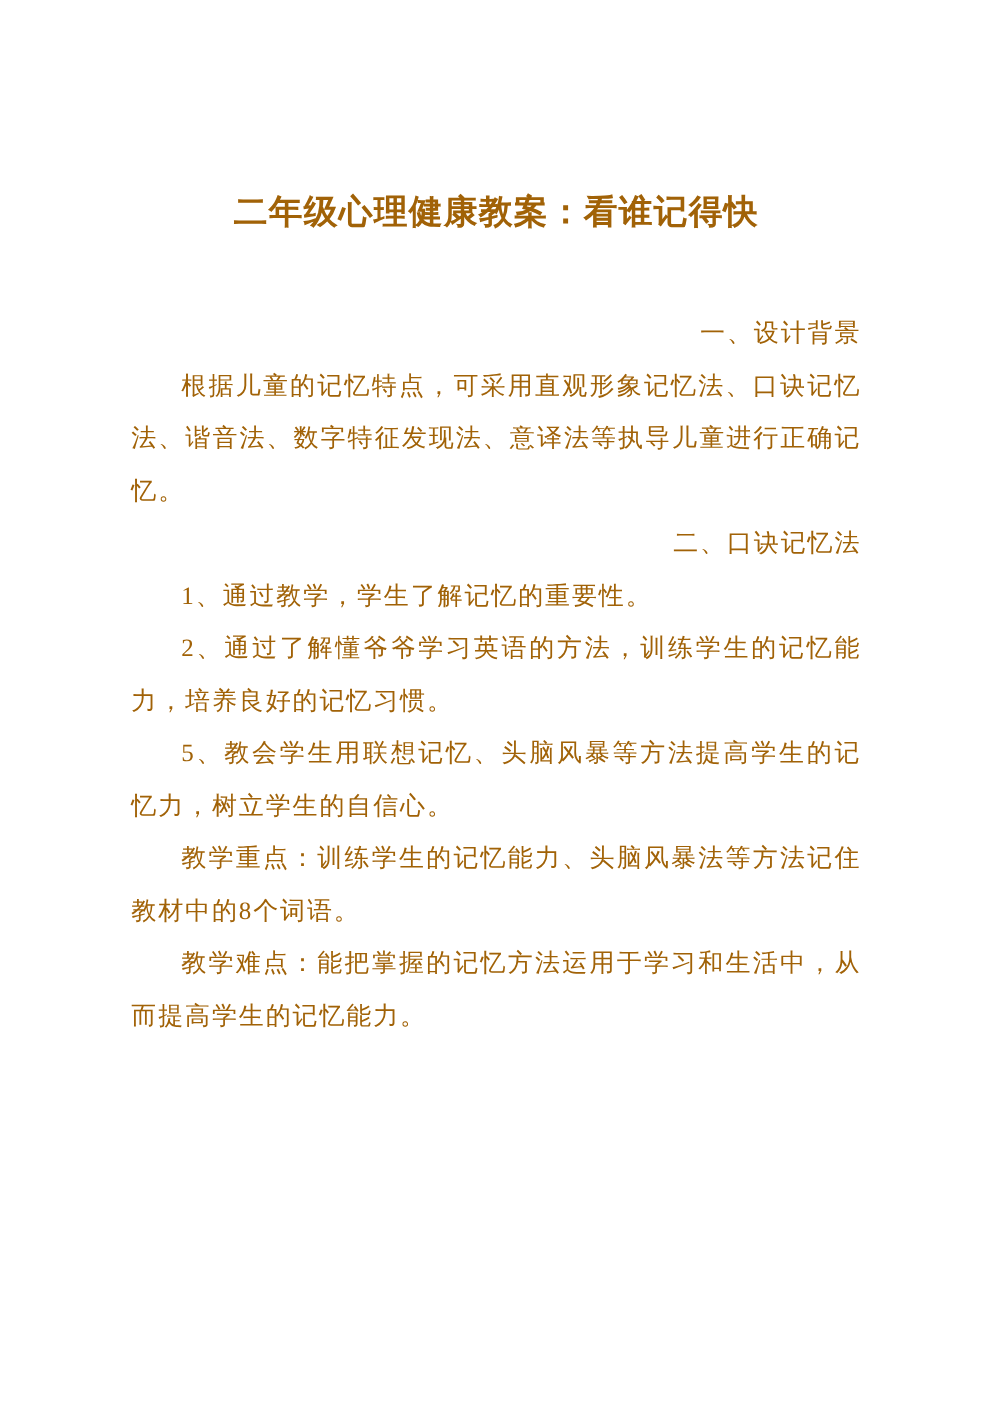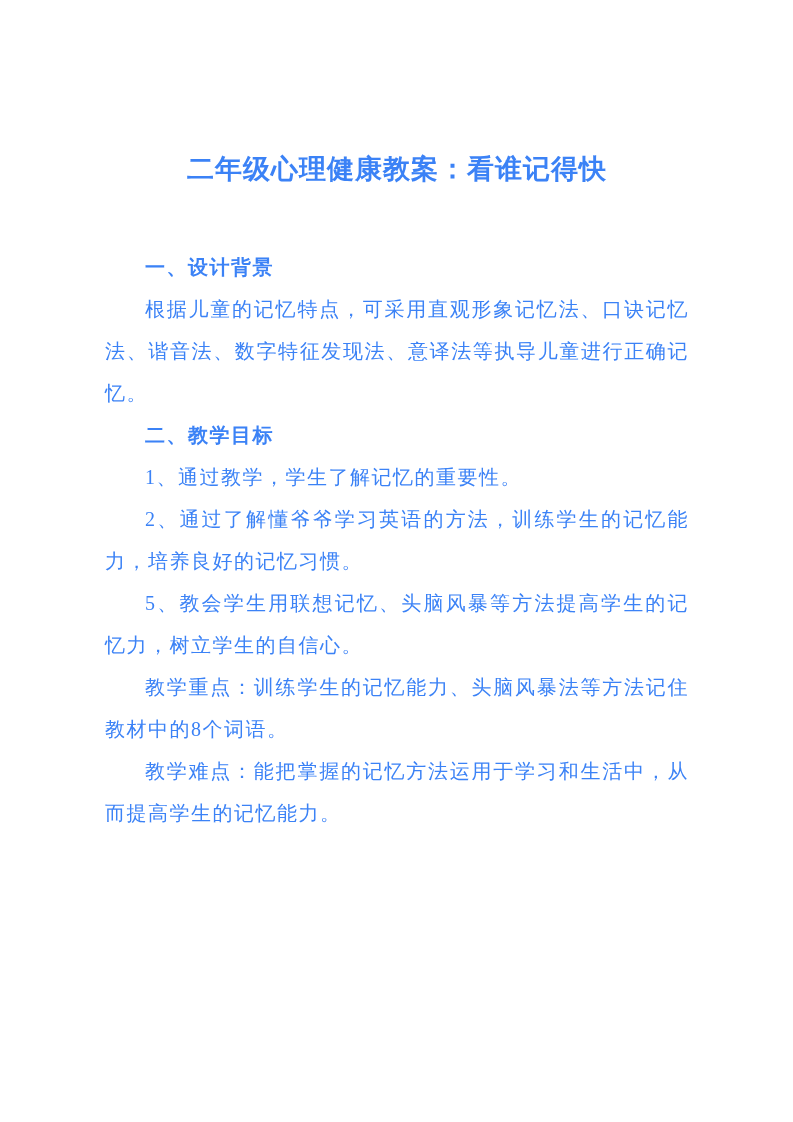--- a/index.html
+++ b/index.html
@@ -5,21 +5,21 @@
   html, body {
     margin: 0;
     padding: 0;
     background: #ffffff;
   }
   .page {
     position: relative;
     width: 793px;
     height: 1122px;
     background: #ffffff;
-    color: #3b82f6;
+    color: #a16207;
     font-family: "Liberation Serif", serif;
     box-sizing: border-box;
     padding: 148px 104px 0 105px;
     overflow: hidden;
   }
   .doc-title {
     margin: 0 0 56px 0;
     font-size: 27px;
     line-height: 42px;
     font-weight: bold;
@@ -30,35 +30,35 @@
   .para {
     margin: 0;
     font-size: 20px;
     line-height: 42px;
     letter-spacing: 1.5px;
     text-align: justify;
     text-indent: 2em;
     word-break: break-all;
   }
   .para.heading {
-    font-weight: bold;
-    text-align: left;
+    font-weight: normal;
+    text-align: right;
   }
   .para.body {
     font-weight: normal;
   }
 </style>
 </head>
 <body>
 
 <div class="page">
   <h1 class="doc-title">二年级心理健康教案：看谁记得快</h1>
   <div>
       <p class="para heading">一、设计背景</p>
       <p class="para body">根据儿童的记忆特点，可采用直观形象记忆法、口诀记忆法、谐音法、数字特征发现法、意译法等执导儿童进行正确记忆。</p>
-      <p class="para heading">二、教学目标</p>
+      <p class="para heading">二、口诀记忆法</p>
       <p class="para body">1、通过教学，学生了解记忆的重要性。</p>
       <p class="para body">2、通过了解懂爷爷学习英语的方法，训练学生的记忆能力，培养良好的记忆习惯。</p>
       <p class="para body">5、教会学生用联想记忆、头脑风暴等方法提高学生的记忆力，树立学生的自信心。</p>
       <p class="para body">教学重点：训练学生的记忆能力、头脑风暴法等方法记住教材中的8个词语。</p>
       <p class="para body">教学难点：能把掌握的记忆方法运用于学习和生活中，从而提高学生的记忆能力。</p>
     </div>
 </div>
 
 </body></html>

